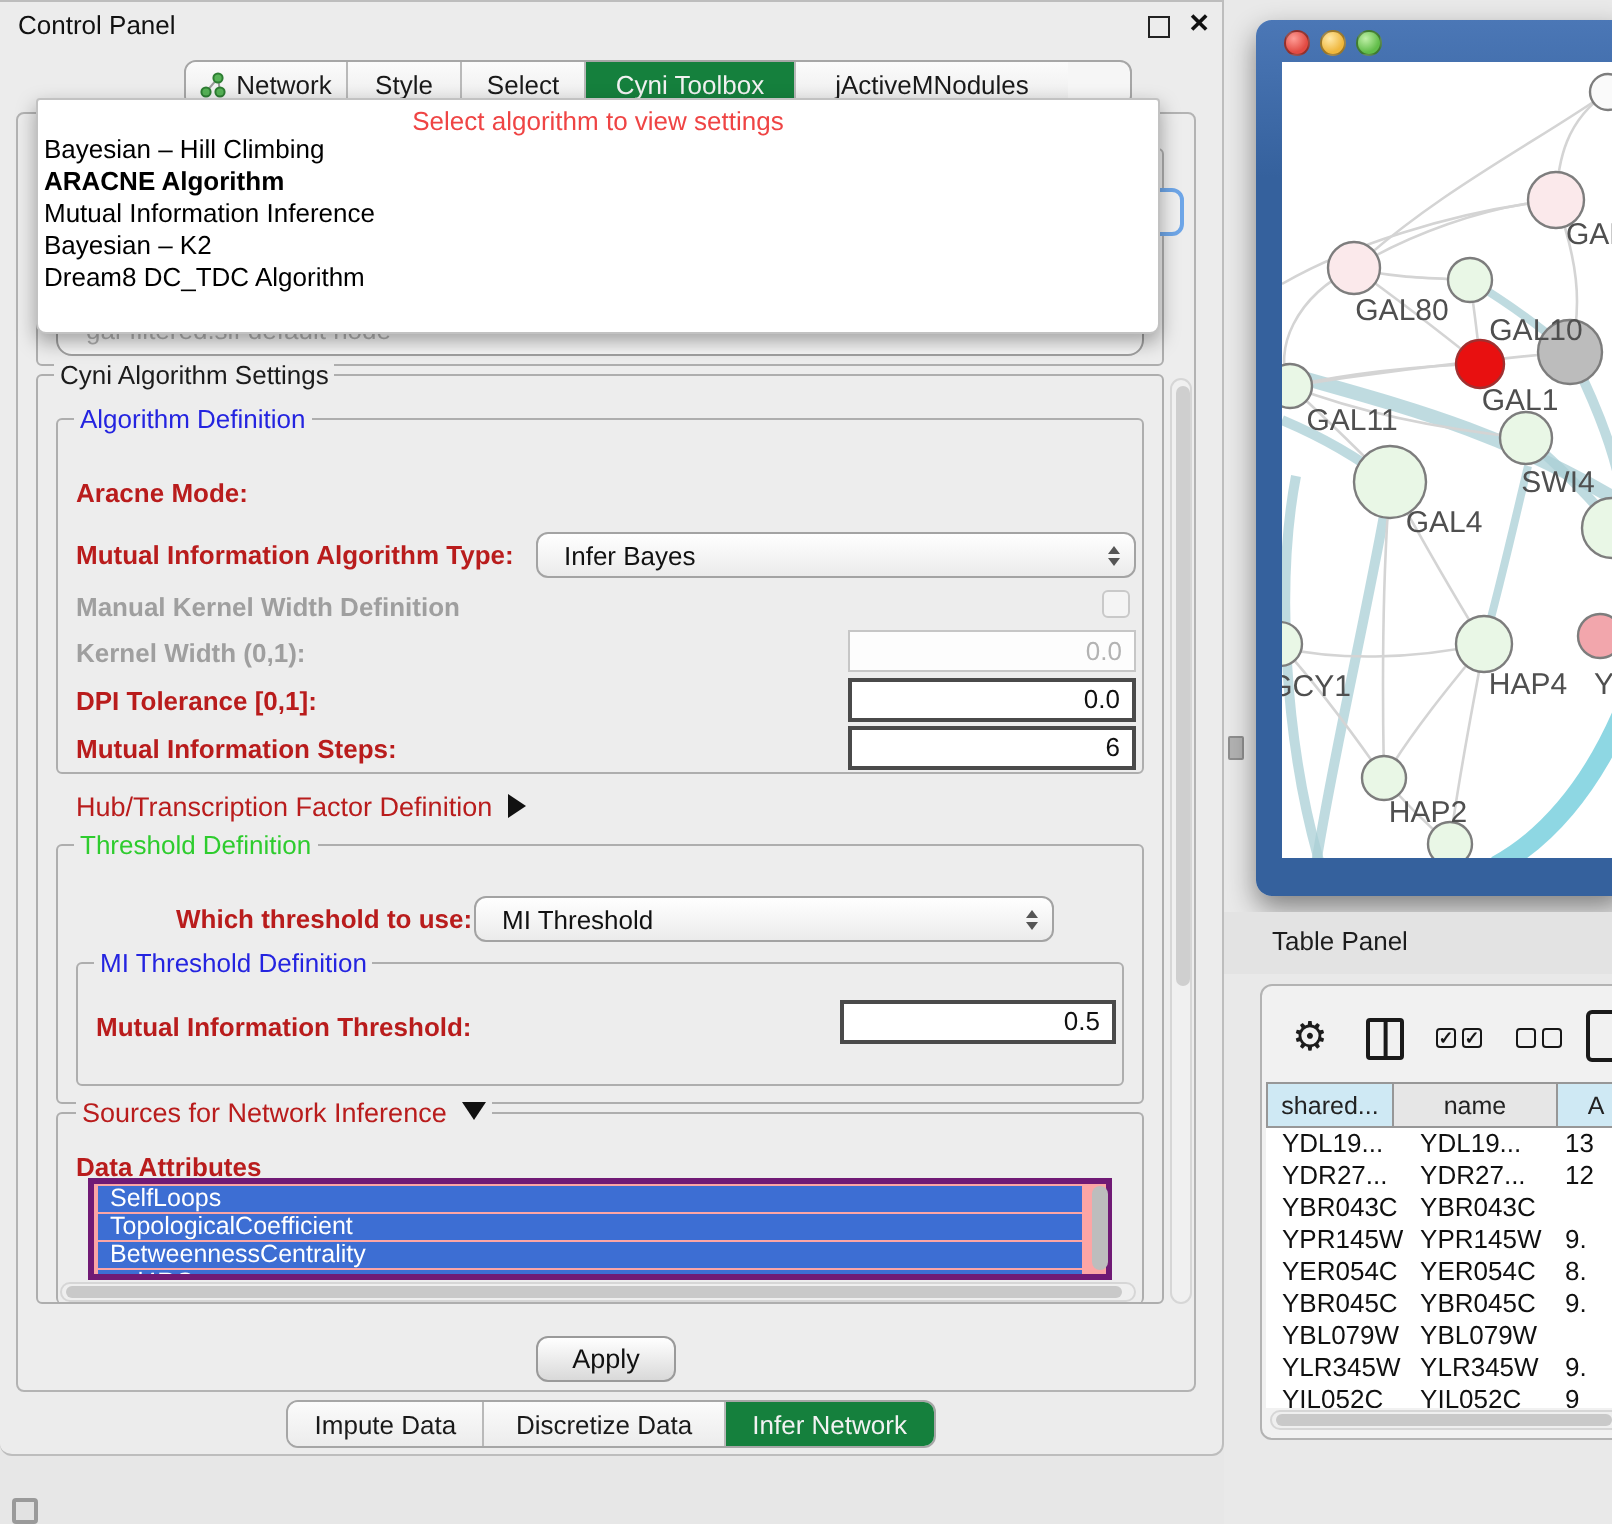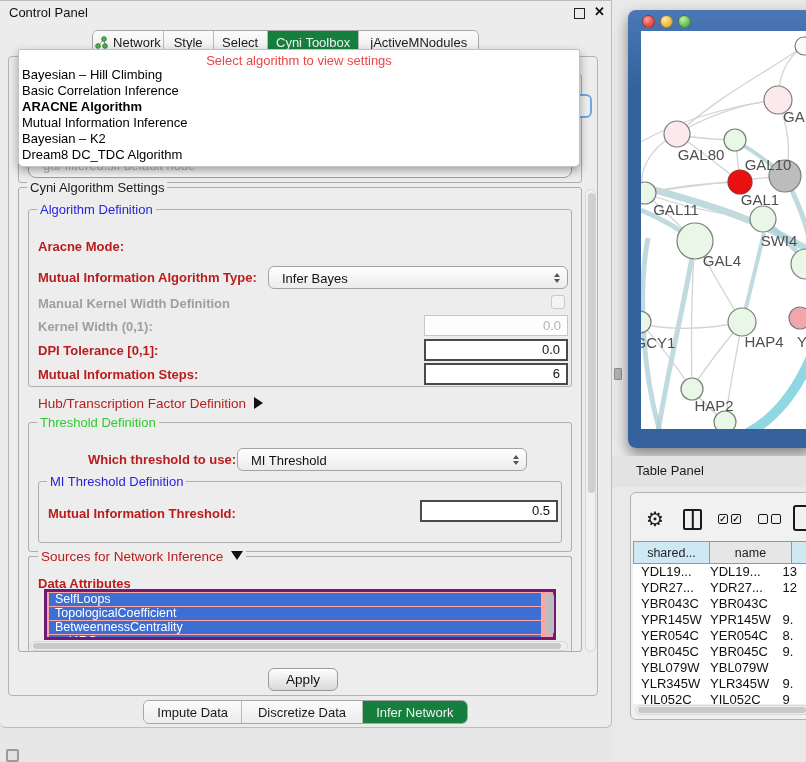--- a/index.html
+++ b/index.html
@@ -107,21 +107,21 @@
 
   <div class="right-col"></div>
 
   <div class="cp-window">
     <div class="cp-titlebar">
       <span class="cp-title">Control Panel</span>
       <span class="win-restore"></span>
       <span class="win-close">✕</span>
     </div>
 
-    <div class="tabbar" id="top-tabs" style="left:92px;top:29px;width:387px;">
+    <div class="tabbar" id="top-tabs" style="left:92px;top:29px;width:474px;">
         <div class="tabseg" style="width: 81px;">
           <svg width="13" height="13">
             <line x1="3" y1="10" x2="9" y2="3" stroke="#9a9a9a"></line>
             <line x1="9" y1="3" x2="10" y2="10" stroke="#9a9a9a"></line>
             <circle cx="3" cy="10" r="2.3" fill="#57b357" stroke="#2d7d32"></circle>
             <circle cx="9" cy="3" r="2.3" fill="#57b357" stroke="#2d7d32"></circle>
             <circle cx="10" cy="10" r="2.3" fill="#57b357" stroke="#2d7d32"></circle>
           </svg>
           <span>Network</span>
         </div>
@@ -146,21 +146,20 @@
     <div class="bgcombo" style="left:28px;top:151px;width:544px;height:26px;">
       <span class="ctext">gal-filtered.sif default node</span>
     </div>
 
     <div class="frag" style="left:570px;top:93px;width:22px;height:24px;"></div>
 
     <div class="popup">
       <div class="popup-prompt">Select algorithm to view settings</div>
       <div id="dd-items">
           <div class="dd-item">Bayesian – Hill Climbing</div>
-          <div class="dd-item">Basic Correlation Inference</div>
           <div class="dd-item bold">ARACNE Algorithm</div>
           <div class="dd-item">Mutual Information Inference</div>
           <div class="dd-item">Bayesian – K2</div>
           <div class="dd-item">Dream8 DC_TDC Algorithm</div>
         </div>
     </div>
 
     <div class="group" style="left:18px;top:186px;width:564px;height:465px;background:#ededed;">
       <span class="gtitle plain">Cyni Algorithm Settings</span>
     </div>
@@ -322,21 +321,21 @@
   <div class="table-panel">
     <span class="gear" style="left:15px;top:16px;">⚙</span>
     <span class="colicon" style="left:52px;top:16px;">
         <div></div>
       </span>
     <span class="abs" style="left:87px;top:21px;"><span class="cbx">✓</span><span class="cbx">✓</span></span>
     <span class="abs" style="left:127px;top:21px;"><span class="cbx"></span><span class="cbx"></span></span>
     <span class="docicon" style="left:162px;top:12px;"></span>
 
     <div class="thead" style="left:2px;top:48px;" id="thead">
-        <div class="th selcol" style="width: 76px;">shared...</div>
+        <div class="th selcol" style="width: 63px;">shared...</div>
         <div class="th" style="width: 82px;">name</div>
         <div class="th selcol" style="width: 40px;">A</div>
       </div>
     <div class="tbody" style="left:2px;top:71px;width:180px;height:140px;" id="tbody">
         <div class="trow">
           <div class="td" style="width: 76px; padding-left: 8px;">YDL19...</div>
           <div class="td" style="width: 82px; padding-left: 8px;">YDL19...</div>
           <div class="td" style="width: 40px; padding-left: 6px;">13</div>
         </div>
         <div class="trow">

